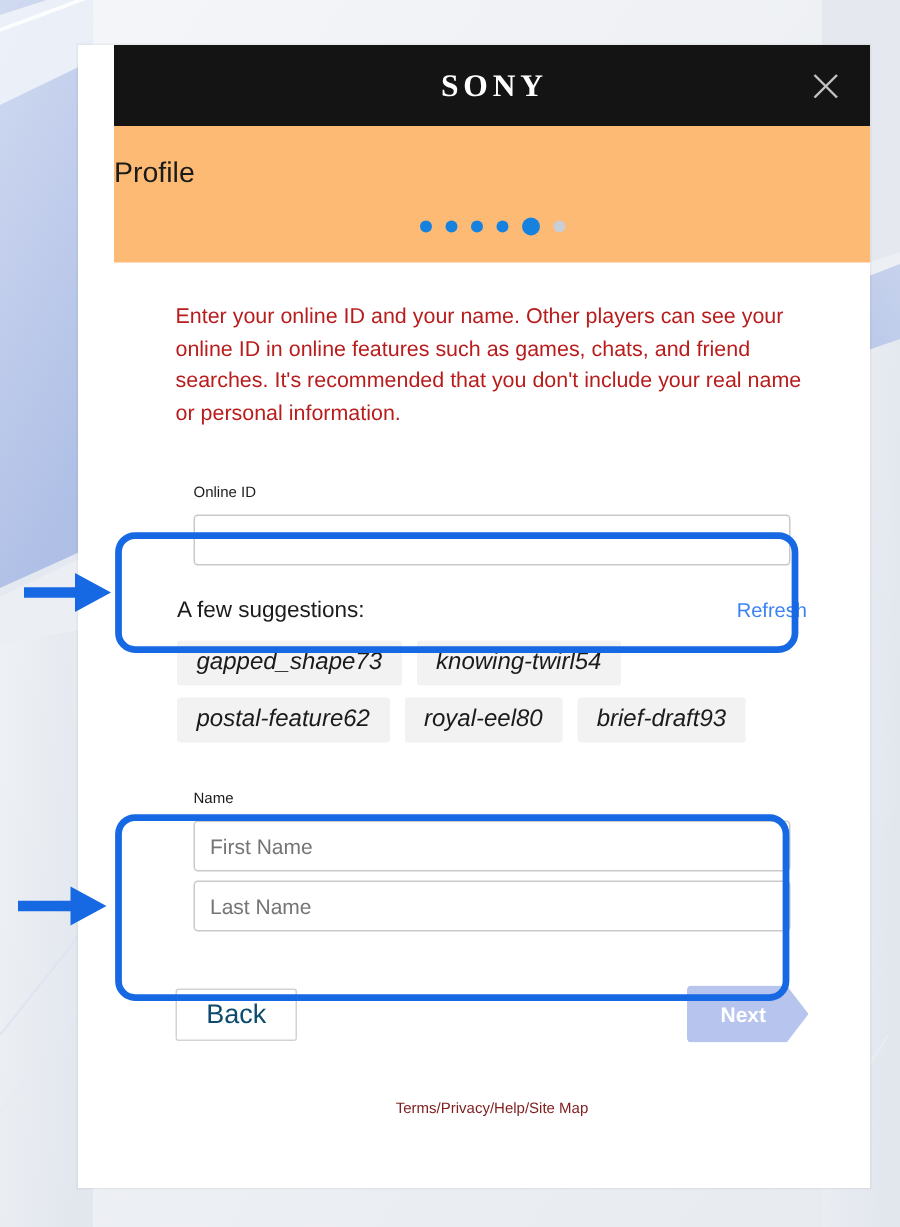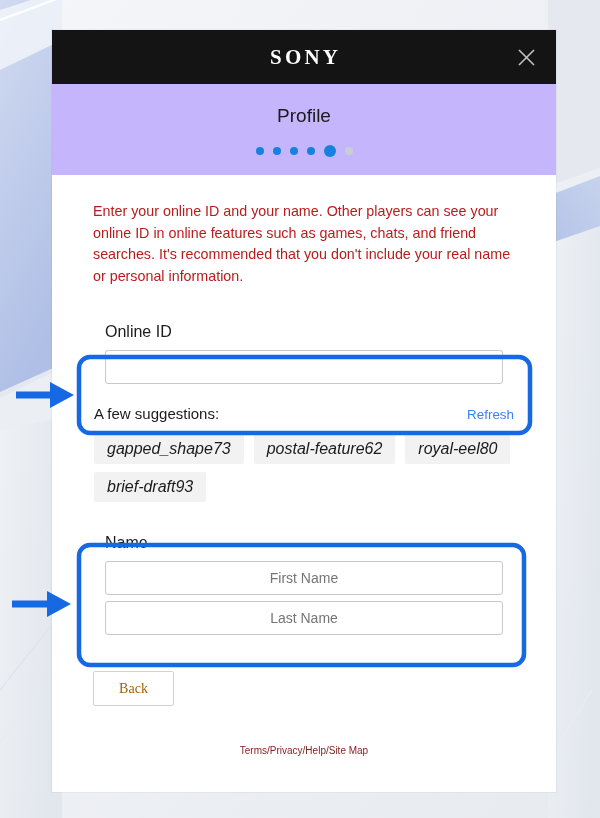--- a/index.html
+++ b/index.html
@@ -27,20 +27,21 @@
   
   #card {
     position: absolute;
     left: 52px;
     top: 30px;
     width: 504px;
     height: 762px;
     background: #ffffff;
     z-index: 2;
     box-shadow: 0 0 0 1px rgba(0,0,0,0.04);
+    padding-left: 24px;
   }
 
   
   #header-bar {
     position: relative;
     height: 54px;
     background: #141414;
     display: flex;
     align-items: center;
     justify-content: center;
@@ -62,24 +63,24 @@
     height: 26px;
     display: flex;
     align-items: center;
     justify-content: center;
     cursor: pointer;
   }
   #close-btn svg { display: block; }
 
   
   #title-strip {
-    background: #c4b5fd;
+    background: #fdba74;
     padding-top: 21px;
     padding-bottom: 18px;
-    text-align: center;
+    text-align: left;
   }
   #page-title {
     font-size: 19px;
     color: #1b1b1b;
     margin: 0 0 18px 0;
     font-weight: normal;
   }
   #step-dots {
     display: flex;
     justify-content: center;
@@ -108,39 +109,38 @@
     margin: 0 0 16px 0;
   }
   .para:last-of-type { margin-bottom: 0; }
 
   
   #online-id-group {
     margin-top: 26px;
     padding: 10px 12px 12px 12px;
   }
   .field-label {
-    font-size: 16px;
+    font-size: 10px;
     color: #1b1b1b;
     display: block;
     margin-bottom: 9px;
   }
   .text-input {
     display: block;
     box-sizing: border-box;
     width: 100%;
     height: 34px;
     border: 1px solid #c9c9c9;
     border-radius: 3px;
     background: #fff;
     font-size: 14px;
     font-family: "Liberation Sans", sans-serif;
     color: #1b1b1b;
     padding: 0 10px;
     outline: none;
-    text-align: center;
   }
   .text-input::placeholder { color: #757575; }
 
   
   #suggest-head {
     display: flex;
     justify-content: space-between;
     align-items: baseline;
     margin-top: 9px;
     padding: 0 1px;
@@ -185,23 +185,23 @@
     align-items: center;
     justify-content: space-between;
     margin-top: 24px;
   }
   #back-btn {
     width: 81px;
     height: 35px;
     background: #fff;
     border: 1px solid #d3d3d3;
     border-radius: 2px;
-    font-size: 14px;
-    font-family: Liberation Serif, serif;
-    color: #a16207;
+    font-size: 18px;
+    font-family: Liberation Sans, sans-serif;
+    color: #0c4a6e;
     cursor: pointer;
   }
   #next-btn {
     width: 75px;
     height: 38px;
     background: #b6c4ee;
     color: #ffffff;
     font-size: 14px;
     font-family: "Liberation Sans", sans-serif;
     font-weight: bold;
@@ -307,33 +307,35 @@
       <label class="field-label">Online ID</label>
       <input class="text-input" type="text" placeholder="" style="">
     </div>
 
     <div id="suggest-head">
       <span id="suggest-label">A few suggestions:</span>
       <span id="refresh-link">Refresh</span>
     </div>
     <div id="suggest-chips">
       <span class="chip">gapped_shape73</span>
+      <span class="chip">knowing-twirl54</span>
       <span class="chip">postal-feature62</span>
       <span class="chip">royal-eel80</span>
       <span class="chip">brief-draft93</span>
     </div>
 
     <div id="name-group">
       <label class="field-label">Name</label>
       <input class="text-input" type="text" placeholder="First Name" style="">
       <input class="text-input" type="text" placeholder="Last Name" style="">
     </div>
 
     <div id="nav-row">
       <button id="back-btn">Back</button>
+      <div id="next-btn">Next</div>
     </div>
 
     <div id="card-footer">
       <span id="footer-link">Terms/Privacy/Help/Site Map</span>
     </div>
 
   </div>
 </div>
 
 <svg id="annotation-layer" viewBox="0 0 600 818" aria-hidden="true">

